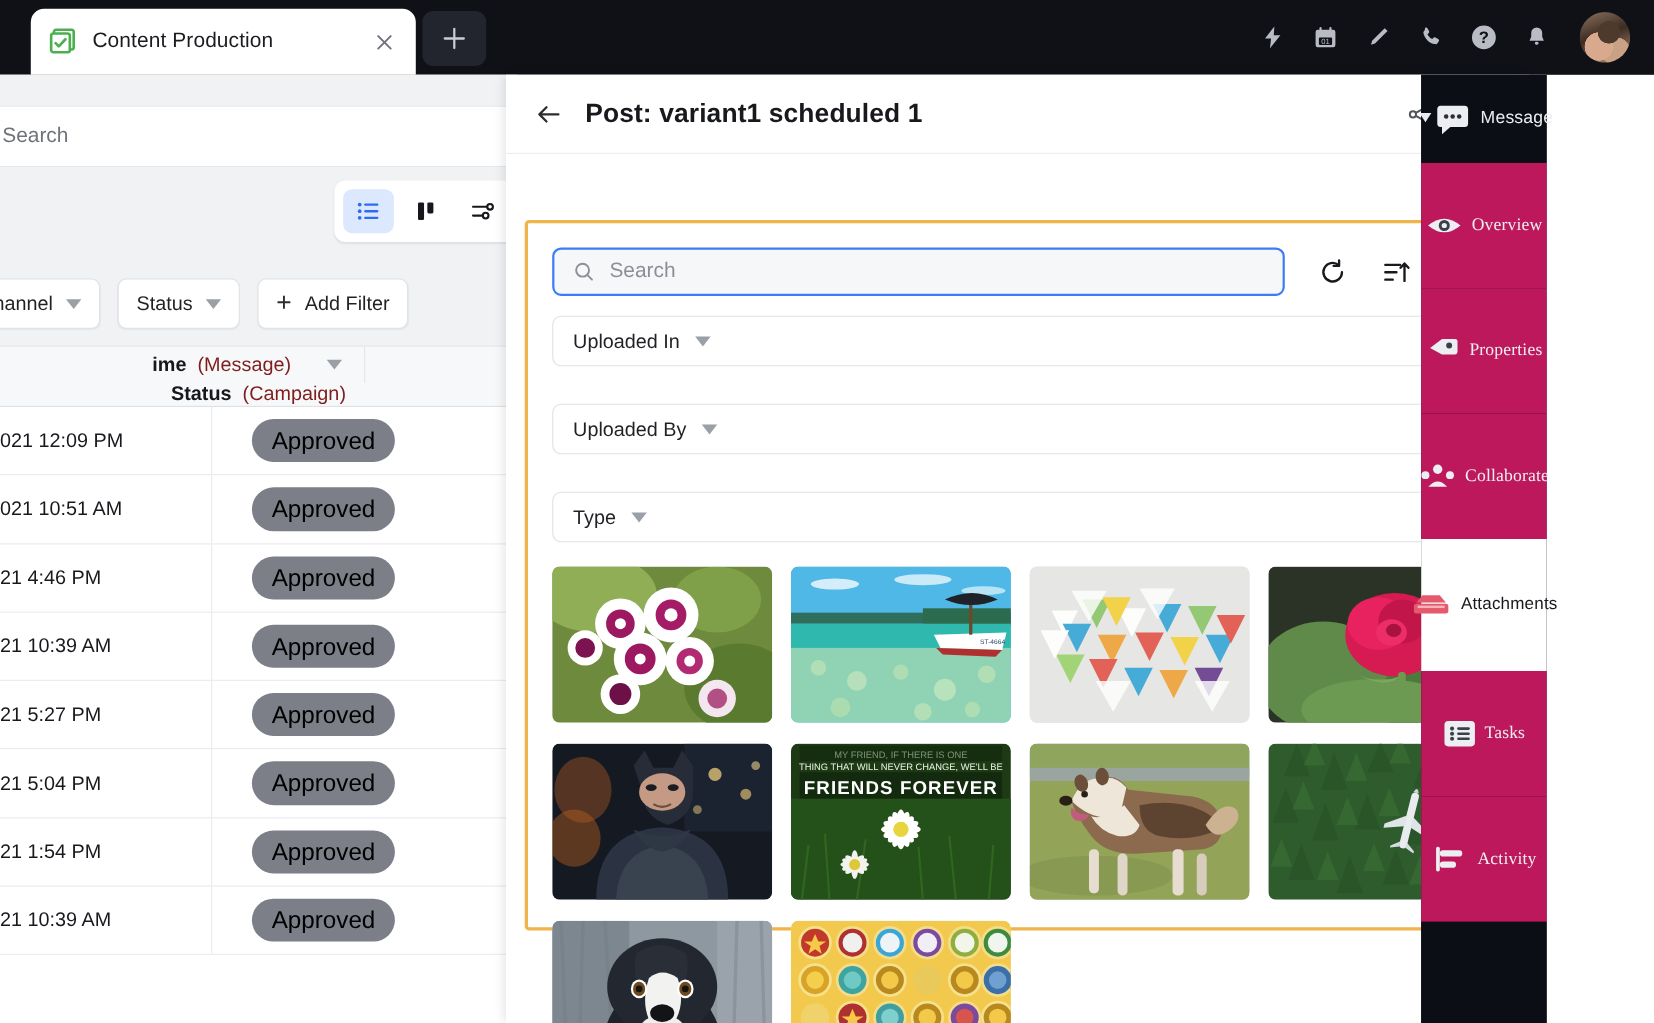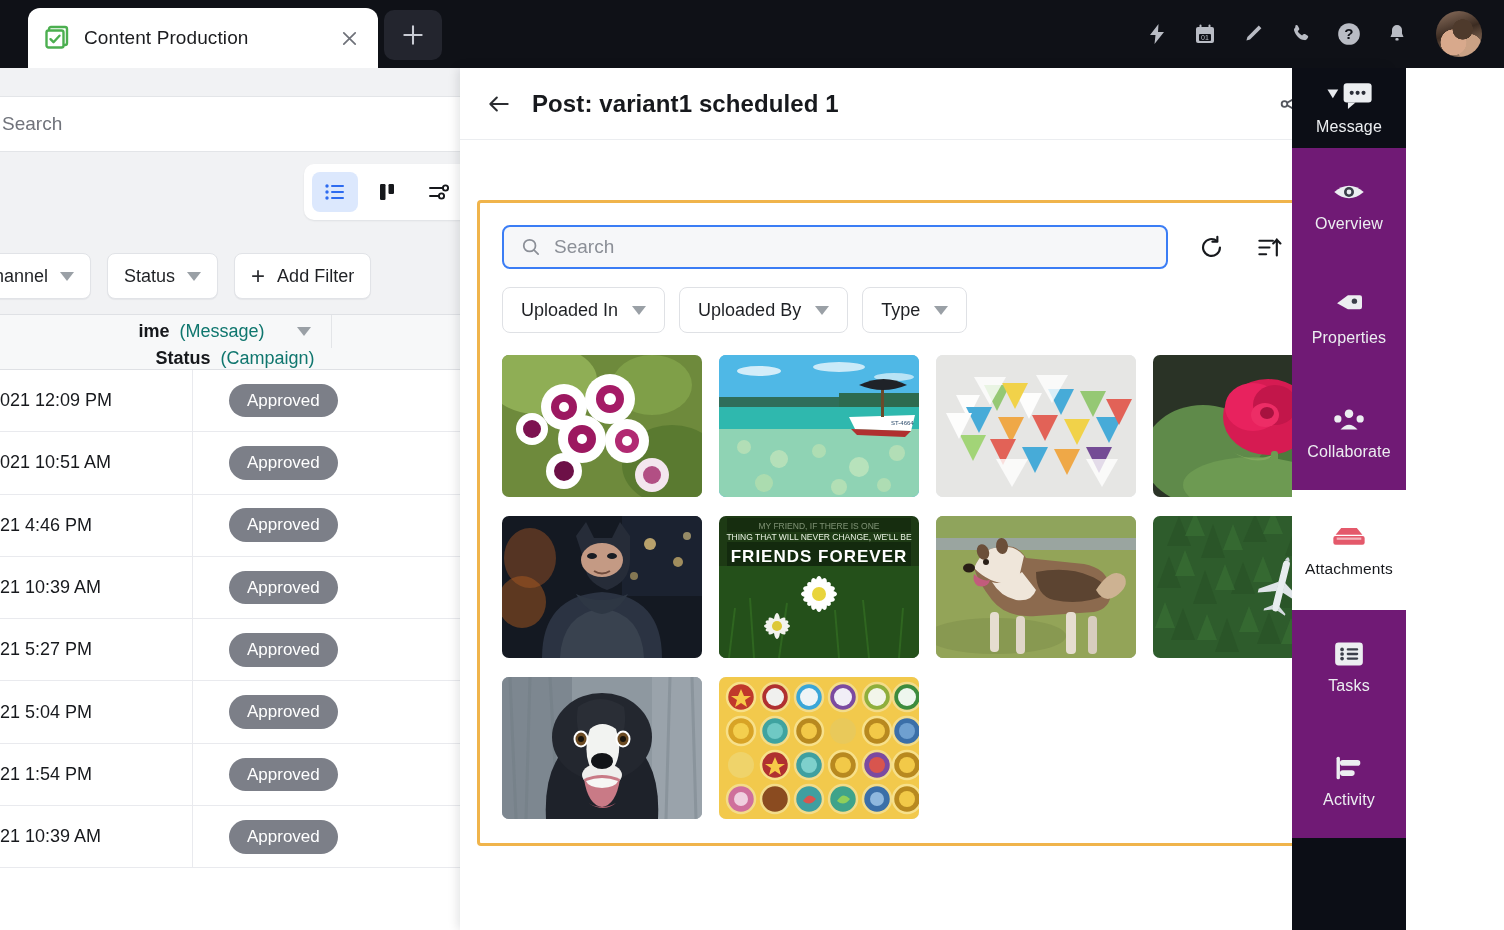--- a/index.html
+++ b/index.html
@@ -99,27 +99,27 @@
   .plus-sm { font-size: 24px; font-weight: 300; color: #2b2d31; line-height: 1; }
   .lp-table { position: absolute; left: 0; top: 246px; width: 470px; bottom: 0; background: #fff; }
   .tbl-head {
     display: flex; height: 56px; align-items: center;
     background: #f7f8f9; border-top: 1px solid #dfe1e5; border-bottom: 1px solid #dfe1e5; flex-direction: column;
   }
   .th { display: flex; align-items: center; gap: 10px; height: 100%; padding: 0 12px; }
   .th.c1 { width: 193px; border-right: 1px solid #e3e5e8; padding-left: 0; }
   .th.c2 { flex: 1; }
   .th-bold { font-size: 18px; font-weight: 700; color: #16181c; }
-  .th-sub { font-size: 18px; color: #0f766e; }
+  .th-sub { font-size: 18px; color: #7f1d1d; }
   .tbl-row { display: flex; height: 62.3px; border-bottom: 1px solid #e9eaee; gap: 24px; }
   .td { display: flex; align-items: center; height: 100%; padding: 0 12px; }
   .td.c1 { width: 193px; border-right: 1px solid #e9eaee; padding-left: 0; font-size: 18px; color: #17191d; }
   .td.c2 { flex: 1; }
   .pill {
-    background: #7c7f88; color: #ffffff; font-size: 17px;
+    background: #7c7f88; color: #000000; font-size: 22px;
     border-radius: 999px; padding: 7px 18px; line-height: 1.15;
   }
 
   
   .modal {
     position: absolute; left: 460px; top: 0; width: 930px; height: 862px;
     background: #ffffff; box-shadow: -2px 0 10px rgba(10,14,25,.12);
   }
   .modal-head {
     height: 72px; display: flex; align-items: center; padding: 0 36px 0 24px;
@@ -136,46 +136,46 @@
   }
   .picker-top { display: flex; align-items: center; padding: 22px 22px 0 22px; gap: 0; }
   .searchbox {
     flex: 1; height: 44px; border: 2px solid #3b7df5; border-radius: 8px; background: #f6f7f9;
     display: flex; align-items: center; gap: 12px; padding: 0 16px;
   }
   .searchbox .mag { color: #8b8f97; display: flex; }
   .searchbox .ph { font-size: 19px; color: #8b8f97; }
   .picker-actions { display: flex; align-items: center; gap: 28px; margin-left: 28px; margin-right: 6px; }
   .pa { width: 30px; height: 30px; display: flex; align-items: center; justify-content: center; color: #17191d; }
-  .picker-filters { display: flex; gap: 14px; padding: 18px 22px 0 22px; }
+  .picker-filters { display: flex; gap: 34px; padding: 18px 22px 0 22px; flex-direction: column; }
   .pchip {
     height: 46px; background: #ffffff; border: 1px solid #dfe1e5; border-radius: 8px;
     display: flex; align-items: center; gap: 14px; padding: 0 18px;
     font-size: 18px; color: #1f2125; white-space: nowrap;
   }
   .grid {
     display: grid; grid-template-columns: repeat(4, 200px); gap: 19px 17px;
     padding: 22px 22px 0 22px;
   }
   .thumb {
     width: 200px; height: 142px; border-radius: 7px; overflow: hidden;
     background: #dfe1e5; position: relative;
   }
   .thumb > svg { display: block; width: 100%; height: 100%; }
 
   
   .rail {
     position: absolute; right: 0; top: 0; width: 114px; height: 862px; background: #0c0e16;
   }
   .rail-item {
-    width: 114px; display: flex; flex-direction: column; align-items: center; justify-content: center;
+    width: 114px; display: flex; align-items: center; justify-content: center;
     gap: 8px; color: #eceef1; font-size: 16px; letter-spacing: .15px;
   }
   .rail-msg { height: 80px; background: #0c0e16; position: relative; }
-  .rail-group-dark { background: #701a75; }
+  .rail-group-dark { background: #be185d; font-family: Liberation Serif, serif; }
   .rail-white { background: #ffffff; color: #17191d; }
   .rail-ico { display: flex; align-items: center; justify-content: center; height: 30px; }
   .rail-bottom { background: #0c0e16; }
 </style>
 </head>
 <body>
 
 <div class="app">
 
   <div class="chrome">

